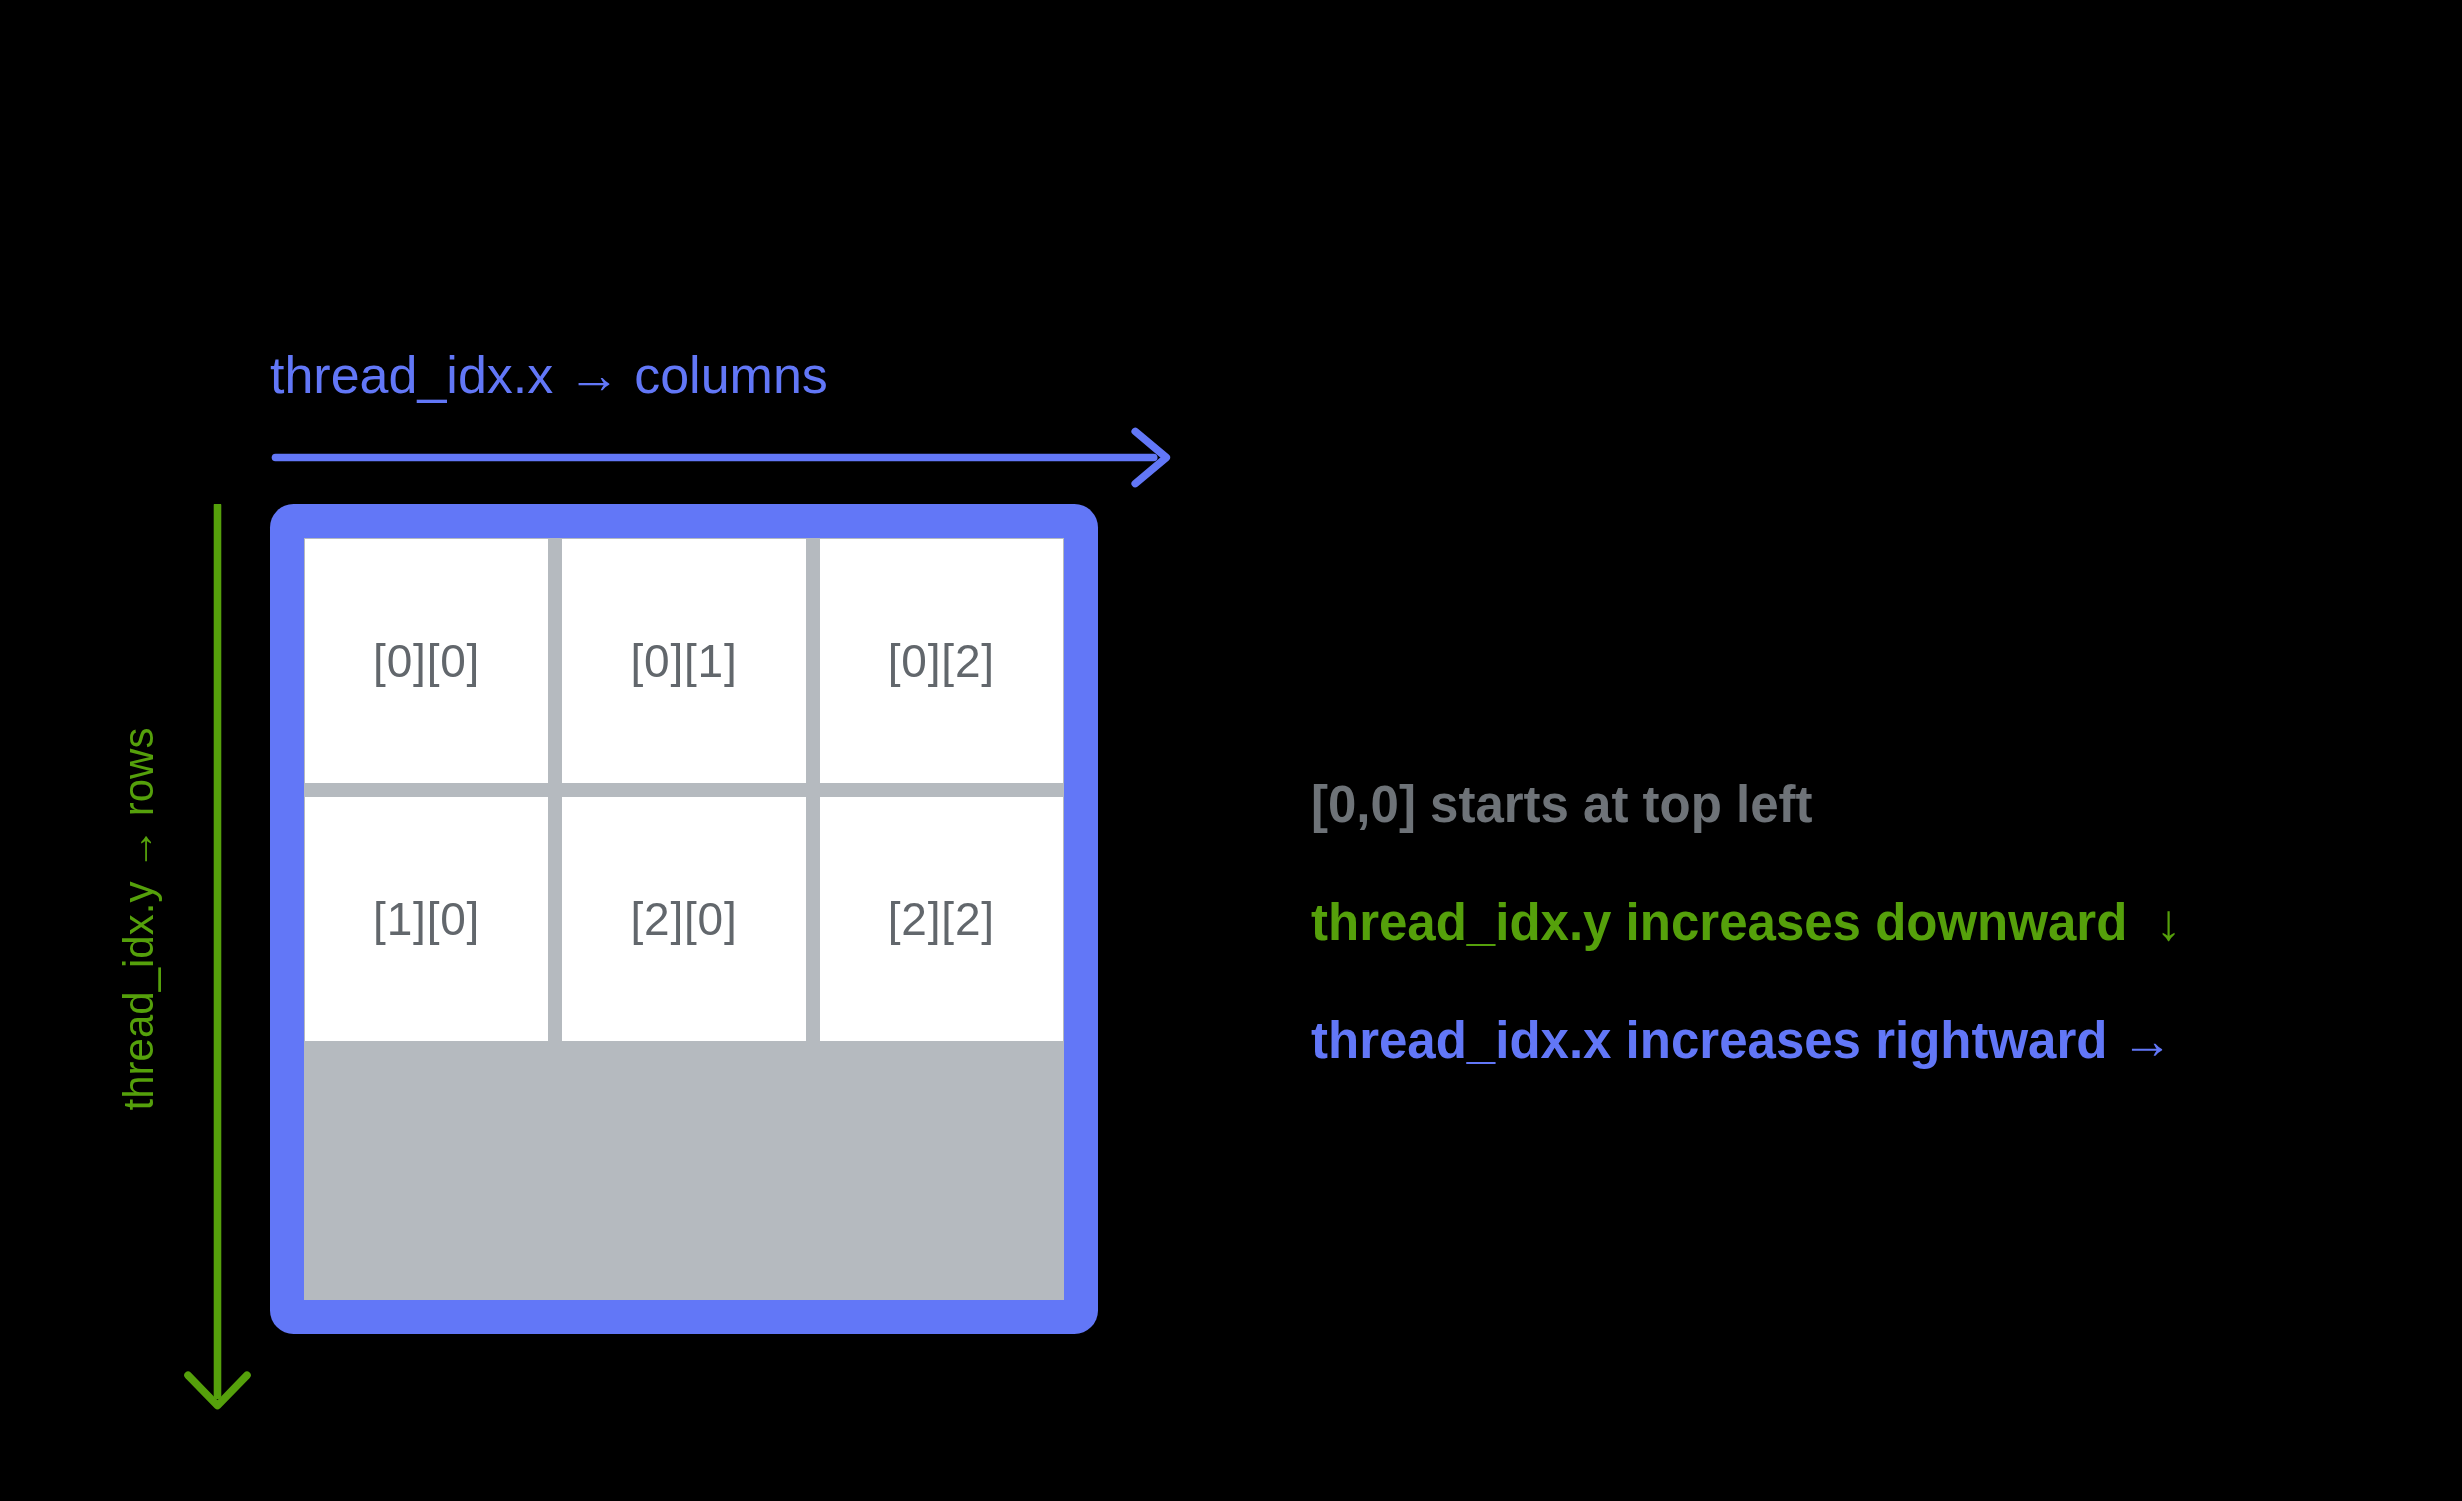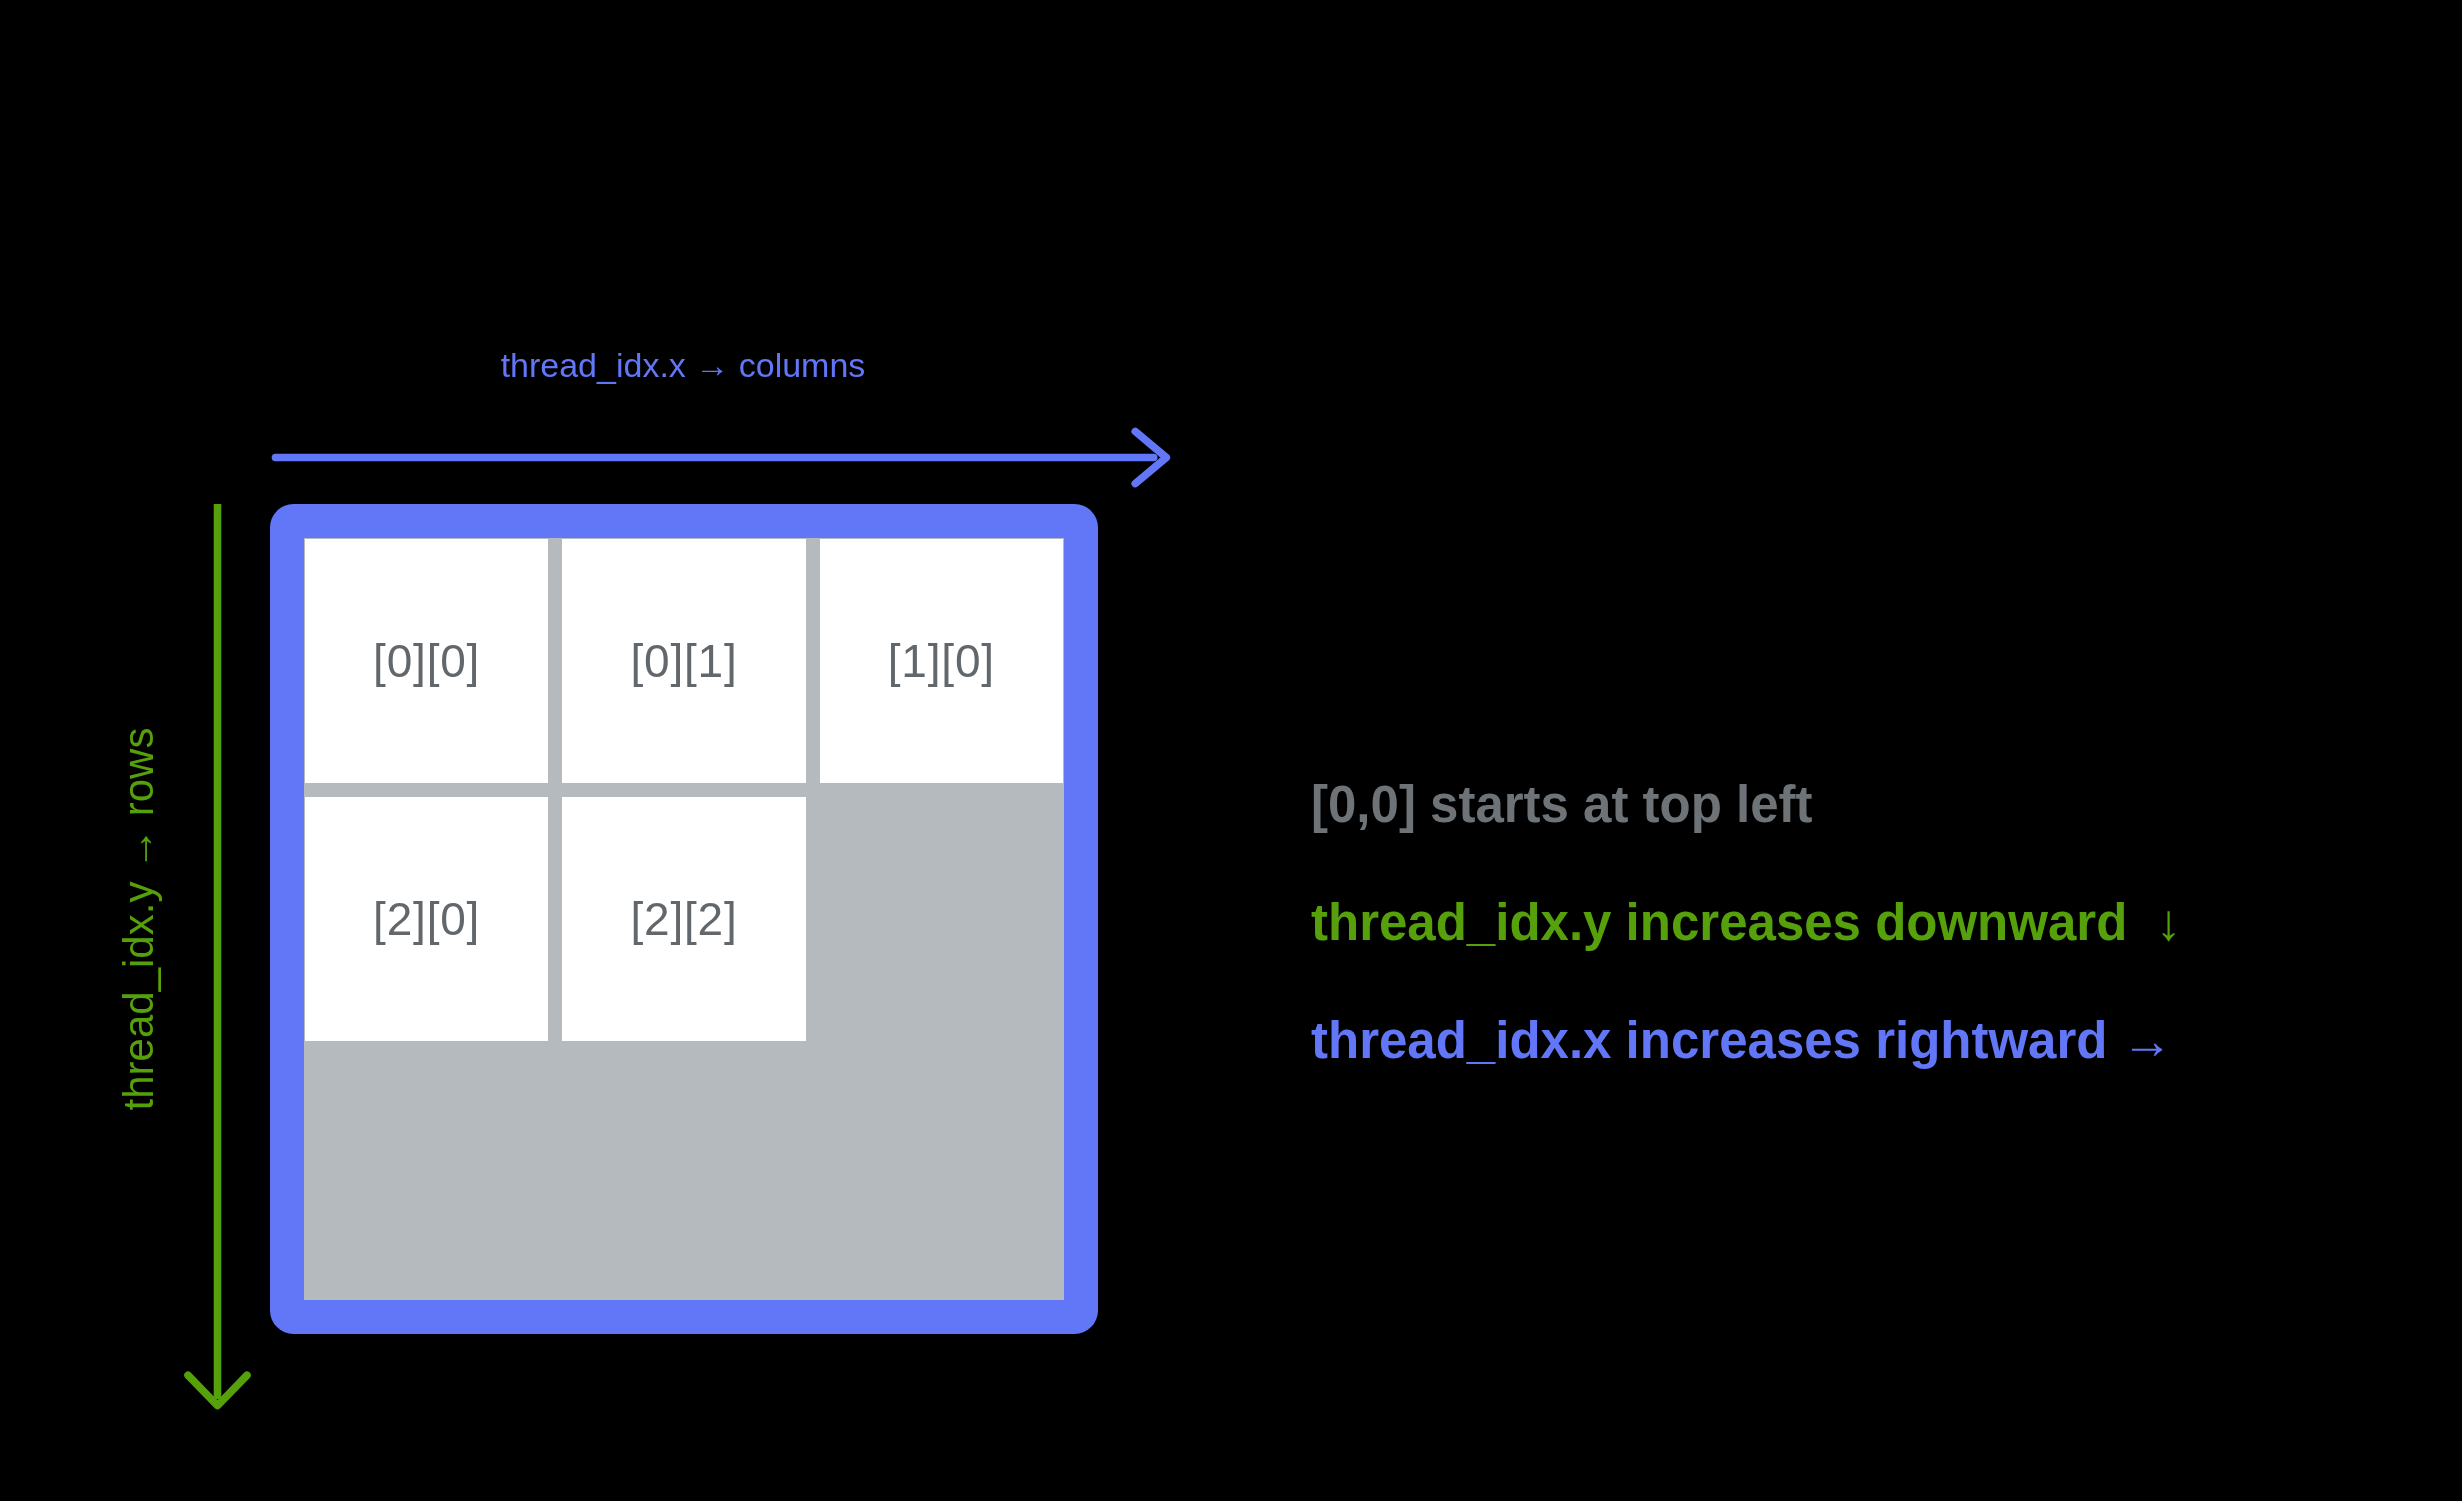--- a/index.html
+++ b/index.html
@@ -16,22 +16,22 @@
   body{
     width:2462px;height:1502px;
     position:relative;overflow:hidden;
     font-family:"Liberation Sans", sans-serif;
   }
   .abs{position:absolute;}
 
   
   .x-axis-label{
     left:270px;top:347px;width:826px;
-    text-align:center;
-    font-size:34px;font-weight:500;line-height:1.1;
+    text-align:left;
+    font-size:52px;font-weight:500;line-height:1.1;
     color:var(--blue);
     white-space:pre;
   }
   .x-arrow{left:270px;top:418px;}
   .x-arrow line,.x-arrow polyline{
     stroke:var(--blue);stroke-width:9;fill:none;
     stroke-linecap:round;stroke-linejoin:round;
   }
 
   
@@ -98,20 +98,21 @@
   <line x1="48" y1="2" x2="48" y2="1058"></line>
   <polyline points="13,1034 48,1070 83,1034"></polyline>
 </svg>
 
 <div class="abs y-axis-label">thread_idx.y → rows</div>
 
 <div class="abs grid-frame">
   <div class="grid-table">
     <div class="grid-cell">[0][0]</div>
     <div class="grid-cell">[0][1]</div>
+    <div class="grid-cell">[0][2]</div>
     <div class="grid-cell">[1][0]</div>
     <div class="grid-cell">[2][0]</div>
     <div class="grid-cell">[2][2]</div>
   </div>
 </div>
 
 <div class="abs notes">
   <div class="note note--gray">[0,0] starts at top left</div>
   <div class="note note--green">thread_idx.y increases downward  ↓</div>
   <div class="note note--blue">thread_idx.x increases rightward →</div>

